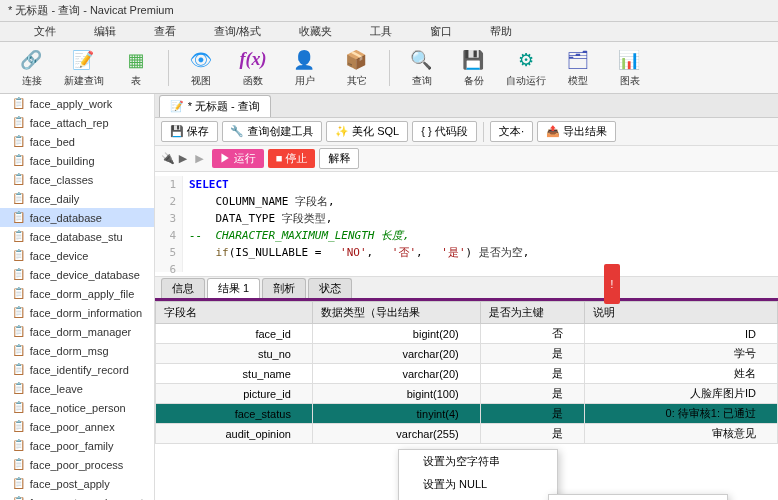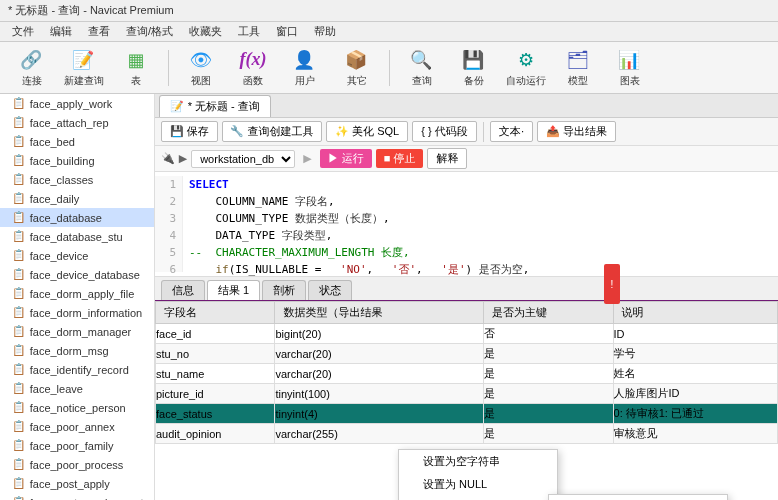--- a/index.html
+++ b/index.html
@@ -4,21 +4,21 @@
   <style>
     * { margin: 0; padding: 0; box-sizing: border-box; }
     body { font-family: 'Microsoft YaHei', Arial, sans-serif; font-size: 12px; background: #f0f0f0; width: 778px; height: 500px; overflow: hidden; }
 
     
     .title-bar { background: #f0f0f0; height: 22px; display: flex; align-items: center; padding: 0 8px; border-bottom: 1px solid #ccc; }
     .title-bar span { font-size: 11px; color: #333; }
 
     
     .menu-bar { background: #f0f0f0; height: 20px; display: flex; align-items: center; padding: 0 4px; border-bottom: 1px solid #ccc; }
-    .menu-item { padding: 2px 8px; font-size: 11px; color: #333; cursor: pointer; }
+    .menu-item { padding: 2px 8px; font-size: 11px; color: #333; cursor: pointer; margin-left: 22px; }
 
     
     .toolbar { background: #f5f5f5; height: 52px; display: flex; align-items: center; padding: 4px 8px; border-bottom: 1px solid #ccc; gap: 4px; }
     .toolbar-btn { display: flex; flex-direction: column; align-items: center; justify-content: center; width: 48px; height: 44px; border: 1px solid transparent; cursor: pointer; border-radius: 3px; font-size: 10px; color: #333; gap: 2px; }
     .toolbar-sep { width: 1px; height: 36px; background: #ccc; margin: 0 4px; }
     .toolbar-icon { width: 24px; height: 24px; display: flex; align-items: center; justify-content: center; font-size: 18px; }
     .toolbar-icon.connect { color: #5b8dd9; }
     .toolbar-icon.new-query { color: #ff8c00; }
     .toolbar-icon.table { color: #4caf50; }
     .toolbar-icon.view { color: #2196f3; }
@@ -60,34 +60,34 @@
     .explain-btn { padding: 2px 8px; font-size: 11px; border: 1px solid #bbb; background: #fff; border-radius: 2px; cursor: pointer; }
     .arrow-icon { color: #666; }
 
     
     .code-editor { background: #fff; padding: 4px 0; font-family: Consolas, monospace; font-size: 11px; flex: 1; overflow-y: auto; display: flex; border-bottom: 1px solid #ddd; }
     .line-numbers { width: 28px; text-align: right; padding-right: 6px; color: #aaa; background: #f8f8f8; border-right: 1px solid #eee; flex-shrink: 0; line-height: 17px; font-size: 11px; }
     .code-content { flex: 1; padding: 0 6px; line-height: 17px; }
     .code-line { white-space: pre; }
     .kw { color: #0000ff; font-weight: bold; }
     .field { color: #333; }
-    .comment { color: #008000; }
+    .comment { color: #008000; font-style: italic; }
     .fn { color: #795E26; }
     .str { color: #a31515; margin-left: 12px; }
 
     
-    .result-tabs { height: 24px; display: flex; align-items: flex-end; padding: 0 6px; background: #f0f0f0; border-bottom: 1px solid #701a75; gap: 2px; }
+    .result-tabs { height: 24px; display: flex; align-items: flex-end; padding: 0 6px; background: #f0f0f0; border-bottom: 3px solid #701a75; gap: 2px; }
     .rtab { padding: 2px 10px; font-size: 11px; border: 1px solid #bbb; border-bottom: none; background: #e0e0e0; border-radius: 3px 3px 0 0; cursor: pointer; }
     .rtab.active { background: #fff; }
 
     
     .result-table { overflow-x: auto; overflow-y: auto; flex: 1; }
     table { border-collapse: collapse; font-size: 11px; min-width: 100%; }
     th { background: #e8e8e8; border: 1px solid #ccc; padding: 3px 8px; text-align: left; white-space: nowrap; font-weight: normal; position: sticky; top: 0; z-index: 1; }
-    td { border: 1px solid #ddd; padding: 2px 0; white-space: nowrap; }
+    td { border: 1px solid #ddd; padding: 2px 21px; white-space: nowrap; text-align: right; }
     tr:nth-child(even) td { background: #f8f8f8; }
     tr.selected td { background: #0f766e; }
 
     
     .context-menu { position: absolute; background: #fff; border: 1px solid #ccc; box-shadow: 2px 2px 8px rgba(0,0,0,0.2); font-size: 11px; z-index: 100; min-width: 160px; }
     .cm-item { padding: 4px 24px; cursor: pointer; display: flex; align-items: center; justify-content: space-between; }
 
     
     .submenu { position: absolute; background: #fff; border: 1px solid #ccc; box-shadow: 2px 2px 8px rgba(0,0,0,0.2); font-size: 11px; z-index: 101; min-width: 180px; }
     .sm-item { padding: 4px 16px; cursor: pointer; }
@@ -291,42 +291,38 @@
       </button>
       <button class="qt-btn">
         <span>📤</span>
         <span>导出结果</span>
       </button>
     </div>
 
     <div class="db-bar">
       <span style="color:#5b8dd9;">🔌</span>
       <span class="arrow-icon">▶</span>
-      <select class="db-select">
-        <option>workstation_db</option>
-      </select>
       <span style="color:#aaa;margin:0 4px;">▶</span>
       <button class="run-btn">▶ 运行</button>
       <button class="stop-btn">■ 停止</button>
       <button class="explain-btn">解释</button>
     </div>
 
     <div class="code-editor" style="height:105px; flex:none;">
       <div class="line-numbers">
         <div>1</div>
           <div>2</div>
           <div>3</div>
           <div>4</div>
           <div>5</div>
         <div>6</div>
       </div>
       <div class="code-content">
         <div class="code-line"><span class="kw">SELECT</span></div>
         <div class="code-line">    COLUMN_NAME <span class="field">字段名</span>,</div>
-        <div class="code-line">    COLUMN_TYPE <span class="field">数据类型（长度）</span>,</div>
         <div class="code-line">    DATA_TYPE <span class="field">字段类型</span>,</div>
         <div class="code-line"><span class="comment">--  CHARACTER_MAXIMUM_LENGTH 长度,</span></div>
         <div class="code-line">    <span class="fn">if</span>(IS_NULLABLE = <span class="str">'NO'</span>, <span class="str">'否'</span>, <span class="str">'是'</span>) <span class="field">是否为空</span>,</div>
 
       </div>
     </div>
 
     <div class="result-tabs">
       <div class="rtab">信息</div>
       <div class="rtab active">结果 1</div>
@@ -358,21 +354,21 @@
     <td>学号</td>
   </tr>
             <tr>
     <td>stu_name</td>
     <td>varchar(20)</td>
     <td>是</td>
     <td>姓名</td>
   </tr>
             <tr>
     <td>picture_id</td>
-    <td>tinyint(100)</td>
+    <td>bigint(100)</td>
     <td>是</td>
     <td>人脸库图片ID</td>
   </tr>
             <tr class="selected">
     <td>face_status</td>
     <td>tinyint(4)</td>
     <td>是</td>
     <td>0: 待审核1: 已通过</td>
   </tr>
             <tr>

